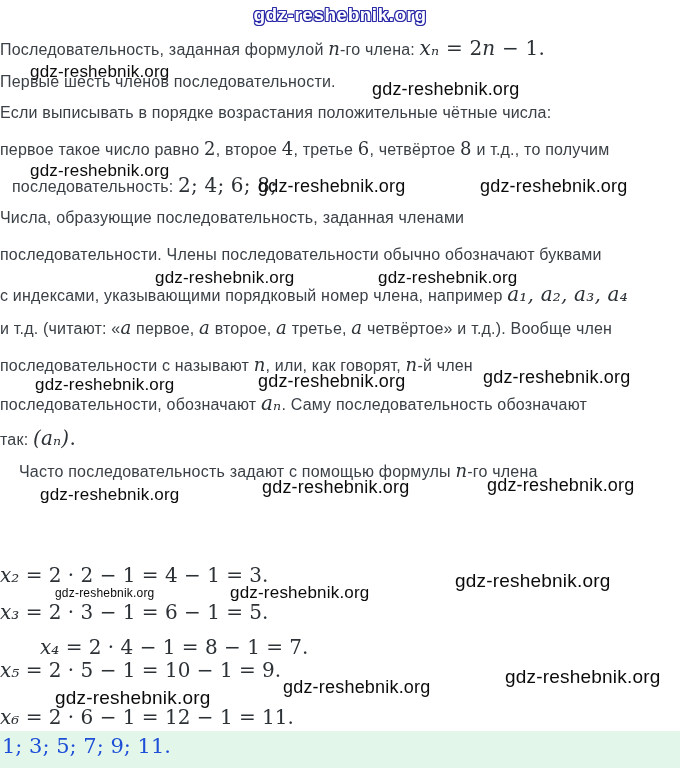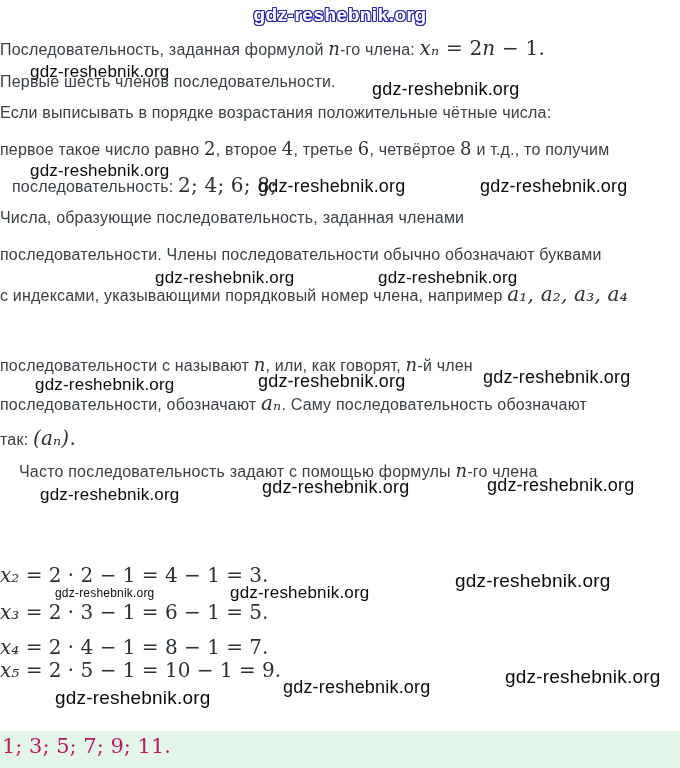--- a/index.html
+++ b/index.html
@@ -56,21 +56,21 @@
     position:absolute;
     left:0;top:731px;
     width:680px;height:37px;
     background:#e2f6ea;
   }
   .answer-text{
     position:absolute;
     left:2px;top:3px;
     font-family:"DejaVu Serif","Liberation Serif",serif;
     font-size:21px;
-    color:#be185d;
+    color:#1d4ed8;
     white-space:nowrap;
   }
 </style>
 </head>
 <body>
 
 <div class="page">
 
   <div class="abs wm-hdr">gdz-reshebnik.org</div>
 
@@ -101,20 +101,23 @@
 
   <div class="abs txt" style="left:0;top:246px;">последовательности. Члены последовательности обычно обозначают буквами</div>
 
   <div class="abs wm" style="left:155px;top:268px;">gdz-reshebnik.org</div>
   <div class="abs wm" style="left:378px;top:268px;">gdz-reshebnik.org</div>
 
   <div class="abs txt" style="left:0;top:282px;">
     <span>с индексами, указывающими порядковый номер члена, например </span><span class="mv m20">a₁, a₂, a₃, a₄</span>
   </div>
 
+  <div class="abs txt" style="left:0;top:317px;">
+    <span>и т.д. (читают: «</span><span class="mv m18">a</span><span> первое, </span><span class="mv m18">a</span><span> второе, </span><span class="mv m18">a</span><span> третье, </span><span class="mv m18">a</span><span> четвёртое» и т.д.). Вообще член</span>
+  </div>
 
   <div class="abs txt" style="left:0;top:354px;">
     <span>последовательности с называют </span><span class="mv m18">n</span><span>, или, как говорят, </span><span class="mv m18">n</span><span>-й член</span>
   </div>
 
   <div class="abs wm" style="left:35px;top:375px;">gdz-reshebnik.org</div>
   <div class="abs wm wm-md" style="left:258px;top:371px;">gdz-reshebnik.org</div>
   <div class="abs wm wm-md" style="left:483px;top:367px;">gdz-reshebnik.org</div>
 
   <div class="abs txt" style="left:0;top:391px;">
@@ -140,30 +143,33 @@
   </div>
 
   <div class="abs wm wm-sm" style="left:55px;top:586px;">gdz-reshebnik.org</div>
   <div class="abs wm" style="left:230px;top:583px;">gdz-reshebnik.org</div>
   <div class="abs wm wm-lg" style="left:455px;top:570px;">gdz-reshebnik.org</div>
 
   <div class="abs eq" style="left:0;top:600px;">
     <span class="mv">x₃</span><span class="mu"> = 2 · 3 − 1 = 6 − 1 = 5.</span>
   </div>
 
-  <div class="abs eq" style="left:0;top:635px;">
+  <div class="abs eq" style="left:0;top:635px;padding-left:40px;">
     <span class="mv">x₄</span><span class="mu"> = 2 · 4 − 1 = 8 − 1 = 7.</span>
   </div>
 
   <div class="abs eq" style="left:0;top:658px;">
     <span class="mv">x₅</span><span class="mu"> = 2 · 5 − 1 = 10 − 1 = 9.</span>
   </div>
 
   <div class="abs wm wm-md" style="left:283px;top:677px;">gdz-reshebnik.org</div>
   <div class="abs wm wm-lg" style="left:505px;top:666px;">gdz-reshebnik.org</div>
   <div class="abs wm wm-lg" style="left:55px;top:687px;">gdz-reshebnik.org</div>
 
+  <div class="abs eq" style="left:0;top:705px;">
+    <span class="mv">x₆</span><span class="mu"> = 2 · 6 − 1 = 12 − 1 = 11.</span>
+  </div>
 
   <div class="answer-strip">
     <div class="answer-text">1; 3; 5; 7; 9; 11.</div>
   </div>
 
 </div>
 
 </body></html>

